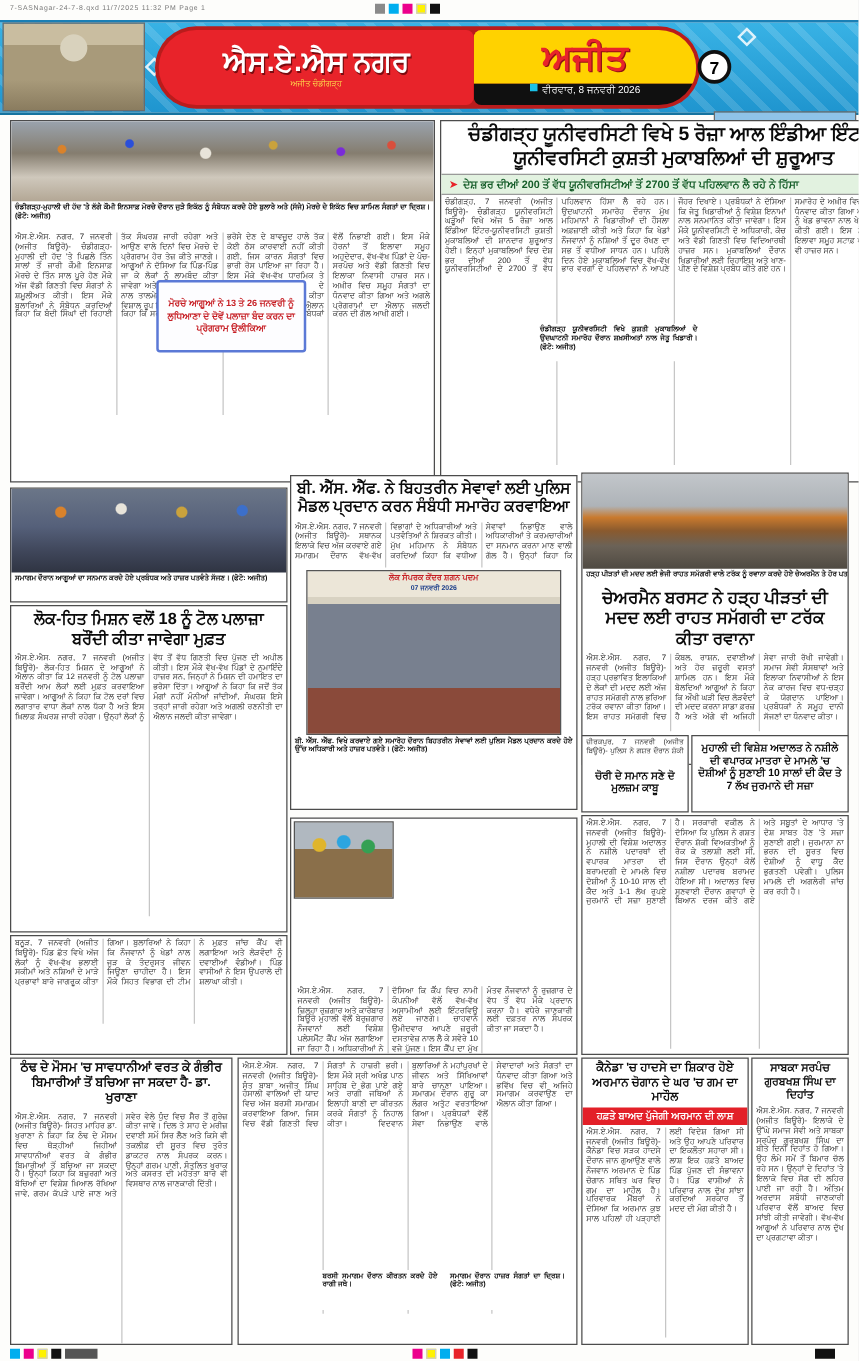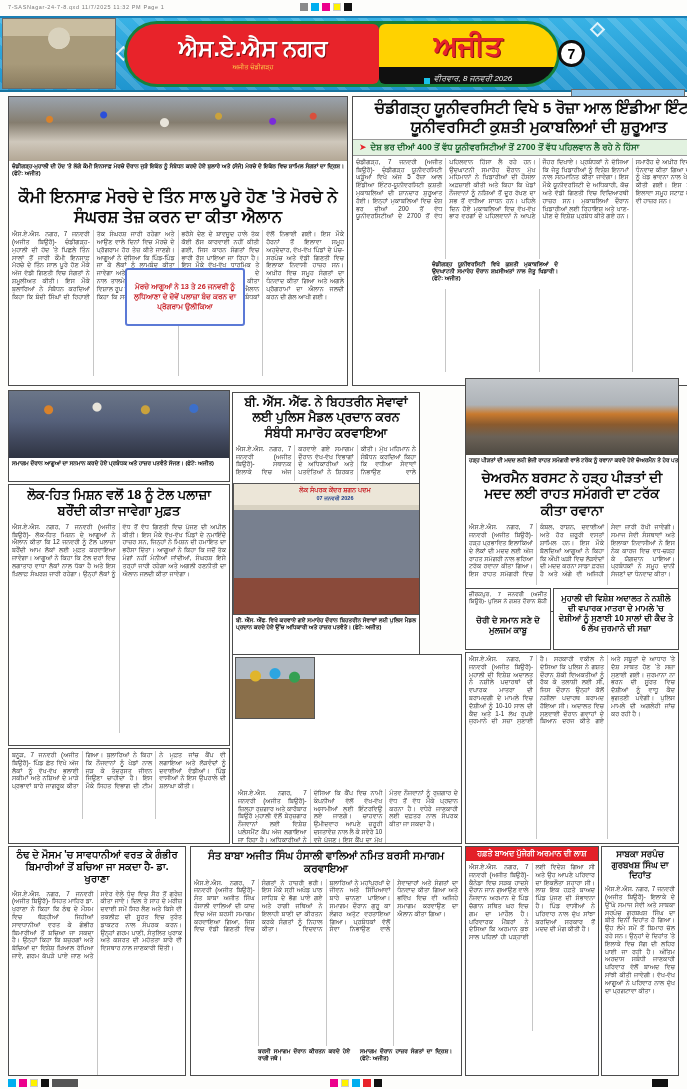--- a/index.html
+++ b/index.html
@@ -13,31 +13,31 @@
   .caption { font-size:5.7px; font-weight:bold; line-height:1.28; padding:2px 3px; text-align:justify; color:#000; overflow:hidden; }
   .bodywrap { position:relative; overflow:hidden; padding:2px 3px; }
   .cols { column-gap:7px; column-rule:1px solid #c6c6c6; font-size:6.3px; line-height:1.24;
           text-align:justify; height:100%; color:#1d1d1d; }
   .abscap { position:absolute; background:#fff; }
   
   .mh-bg { position:absolute; inset:0;
     background: repeating-linear-gradient(45deg, rgba(255,255,255,.14) 0 6px, transparent 6px 16px),
                 linear-gradient(180deg,#38b2e5 0%,#1f95cf 100%);
     border-top:2px solid #1a7fb5; border-bottom:2px solid #15739f; }
-  .oval { background:#15803d; border-radius:33px; display:flex; padding:3px; }
+  .oval { background:#b91c1c; border-radius:33px; display:flex; padding:3px; }
   .oval-red { flex:0 0 252px; background:#e8232a; border-radius:30px 6px 6px 30px; display:flex;
               flex-direction:column; align-items:center; justify-content:center; }
   .sec-name { font-size:23px; font-weight:bold; color:#fff; line-height:1; text-shadow:1px 1px 0 #7a0c10; }
   .sec-sub { font-size:6.5px; color:#ffe14d; margin-top:3px; }
   .oval-right { flex:1; display:flex; flex-direction:column; border-radius:6px 30px 30px 6px; overflow:hidden; }
   .paper-name { flex:1; background:#ffd200; color:#e8232a; font-size:28px; font-weight:bold;
                 display:flex; align-items:center; justify-content:center; line-height:1;
                 text-shadow:1px 1px 0 #8f1013; }
   .date-strip { height:17px; background:#101010; color:#fff; font-size:8px; display:flex;
-                align-items:flex-end; justify-content:center; gap:4px;font-style:italic; }
+                align-items:flex-start; justify-content:center; gap:4px; }
   .cyansq { width:6px; height:6px; background:#19c1e8; display:inline-block; }
   .pg7 { width:27px; height:27px; border-radius:50%; background:#fff; border:3px solid #101010;
          display:flex; align-items:center; justify-content:center; font-size:14px; font-weight:bold; }
   .dmd { width:11px; height:11px; border:2px solid #dff2fb; transform:rotate(45deg); }
   .printline { position:absolute; left:8px; top:4px; font-size:5.5px; color:#777; letter-spacing:.6px; }
   .regmarks { position:absolute; top:3px; display:flex; gap:3px; }
   .rs { width:8px; height:8px; display:inline-block; }
   
   .subbar { display:flex; align-items:center; gap:4px; background:#e2f2e0; border-top:1px solid #9a9a9a;
             border-bottom:1px solid #9a9a9a; padding:2px 6px; font-size:8.6px; font-weight:bold; color:#145c28; }
@@ -115,34 +115,33 @@
       </div>
     </div>
     <div class="pg7 abs" style="left:558px;top:24px">
       <span>7</span>
     </div>
   </header>
 
   <section class="abs box" style="left:8px;top:96px;width:340px;height:290px">
     <div class="ph ph-crowd" style="height:64px"></div>
     <div class="caption" style="height:23px">ਚੰਡੀਗੜ੍ਹ-ਮੁਹਾਲੀ ਦੀ ਹੱਦ 'ਤੇ ਲੱਗੇ ਕੌਮੀ ਇਨਸਾਫ਼ ਮੋਰਚੇ ਦੌਰਾਨ ਜੁੜੇ ਇਕੱਠ ਨੂੰ ਸੰਬੋਧਨ ਕਰਦੇ ਹੋਏ ਬੁਲਾਰੇ ਅਤੇ (ਸੱਜੇ) ਮੋਰਚੇ ਦੇ ਇਕੱਠ ਵਿਚ ਸ਼ਾਮਿਲ ਸੰਗਤਾਂ ਦਾ ਦ੍ਰਿਸ਼। (ਫੋਟੋ: ਅਜੀਤ)</div>
-    <h2 class="hl" style="font-size:16.5px">ਕੌਮੀ ਇਨਸਾਫ਼ ਮੋਰਚੇ ਦੇ ਤਿੰਨ ਸਾਲ ਪੂਰੇ ਹੋਣ 'ਤੇ ਮੋਰਚੇ ਨੇ ਸੰਘਰਸ਼ ਤੇਜ਼ ਕਰਨ ਦਾ ਕੀਤਾ ਐਲਾਨ</h2>
     <div class="bodywrap" style="height:150px">
       <div class="cols" style="column-count:4">ਐਸ.ਏ.ਐਸ. ਨਗਰ, 7 ਜਨਵਰੀ (ਅਜੀਤ ਬਿਊਰੋ)- ਚੰਡੀਗੜ੍ਹ-ਮੁਹਾਲੀ ਦੀ ਹੱਦ 'ਤੇ ਪਿਛਲੇ ਤਿੰਨ ਸਾਲਾਂ ਤੋਂ ਜਾਰੀ ਕੌਮੀ ਇਨਸਾਫ਼ ਮੋਰਚੇ ਦੇ ਤਿੰਨ ਸਾਲ ਪੂਰੇ ਹੋਣ ਮੌਕੇ ਅੱਜ ਵੱਡੀ ਗਿਣਤੀ ਵਿਚ ਸੰਗਤਾਂ ਨੇ ਸ਼ਮੂਲੀਅਤ ਕੀਤੀ। ਇਸ ਮੌਕੇ ਬੁਲਾਰਿਆਂ ਨੇ ਸੰਬੋਧਨ ਕਰਦਿਆਂ ਕਿਹਾ ਕਿ ਬੰਦੀ ਸਿੰਘਾਂ ਦੀ ਰਿਹਾਈ ਤੱਕ ਸੰਘਰਸ਼ ਜਾਰੀ ਰਹੇਗਾ ਅਤੇ ਆਉਣ ਵਾਲੇ ਦਿਨਾਂ ਵਿਚ ਮੋਰਚੇ ਦੇ ਪ੍ਰੋਗਰਾਮ ਹੋਰ ਤੇਜ਼ ਕੀਤੇ ਜਾਣਗੇ। ਆਗੂਆਂ ਨੇ ਦੱਸਿਆ ਕਿ ਪਿੰਡ-ਪਿੰਡ ਜਾ ਕੇ ਲੋਕਾਂ ਨੂੰ ਲਾਮਬੰਦ ਕੀਤਾ ਜਾਵੇਗਾ ਅਤੇ ਵੱਖ-ਵੱਖ ਜਥੇਬੰਦੀਆਂ ਨਾਲ ਤਾਲਮੇਲ ਕਰਕੇ ਸੰਘਰਸ਼ ਨੂੰ ਵਿਸ਼ਾਲ ਰੂਪ ਦਿੱਤਾ ਜਾਵੇਗਾ। ਉਨ੍ਹਾਂ ਕਿਹਾ ਕਿ ਸਰਕਾਰਾਂ ਵੱਲੋਂ ਵਾਰ-ਵਾਰ ਭਰੋਸੇ ਦੇਣ ਦੇ ਬਾਵਜੂਦ ਹਾਲੇ ਤੱਕ ਕੋਈ ਠੋਸ ਕਾਰਵਾਈ ਨਹੀਂ ਕੀਤੀ ਗਈ, ਜਿਸ ਕਾਰਨ ਸੰਗਤਾਂ ਵਿਚ ਭਾਰੀ ਰੋਸ ਪਾਇਆ ਜਾ ਰਿਹਾ ਹੈ। ਇਸ ਮੌਕੇ ਵੱਖ-ਵੱਖ ਧਾਰਮਿਕ ਤੇ ਸਮਾਜਿਕ ਜਥੇਬੰਦੀਆਂ ਦੇ ਨੁਮਾਇੰਦਿਆਂ ਨੇ ਵੀ ਸੰਬੋਧਨ ਕੀਤਾ ਅਤੇ ਮੋਰਚੇ ਦੀ ਹਮਾਇਤ ਦਾ ਐਲਾਨ ਕੀਤਾ। ਸਟੇਜ ਦੀ ਸੇਵਾ ਪ੍ਰਬੰਧਕਾਂ ਵੱਲੋਂ ਨਿਭਾਈ ਗਈ। ਇਸ ਮੌਕੇ ਹੋਰਨਾਂ ਤੋਂ ਇਲਾਵਾ ਸਮੂਹ ਅਹੁਦੇਦਾਰ, ਵੱਖ-ਵੱਖ ਪਿੰਡਾਂ ਦੇ ਪੰਚ-ਸਰਪੰਚ ਅਤੇ ਵੱਡੀ ਗਿਣਤੀ ਵਿਚ ਇਲਾਕਾ ਨਿਵਾਸੀ ਹਾਜ਼ਰ ਸਨ। ਅਖ਼ੀਰ ਵਿਚ ਸਮੂਹ ਸੰਗਤਾਂ ਦਾ ਧੰਨਵਾਦ ਕੀਤਾ ਗਿਆ ਅਤੇ ਅਗਲੇ ਪ੍ਰੋਗਰਾਮਾਂ ਦਾ ਐਲਾਨ ਜਲਦੀ ਕਰਨ ਦੀ ਗੱਲ ਆਖੀ ਗਈ।</div>
       <div class="insetbox">
         <span>ਮੋਰਚੇ ਆਗੂਆਂ ਨੇ 13 ਤੇ 26 ਜਨਵਰੀ ਨੂੰ ਲੁਧਿਆਣਾ ਦੇ ਦੋਵੇਂ ਪਲਾਜ਼ਾ ਬੰਦ ਕਰਨ ਦਾ ਪ੍ਰੋਗਰਾਮ ਉਲੀਕਿਆ</span>
       </div>
     </div>
   </section>
 
   <section class="abs box" style="left:352px;top:96px;width:374px;height:290px">
     <h2 class="hl" style="font-size:15.5px">ਚੰਡੀਗੜ੍ਹ ਯੂਨੀਵਰਸਿਟੀ ਵਿਖੇ 5 ਰੋਜ਼ਾ ਆਲ ਇੰਡੀਆ ਇੰਟਰ-ਯੂਨੀਵਰਸਿਟੀ ਕੁਸ਼ਤੀ ਮੁਕਾਬਲਿਆਂ ਦੀ ਸ਼ੁਰੂਆਤ</h2>
     <div class="subbar">
       <span class="arrow">➤</span>
-      <span>ਦੇਸ਼ ਭਰ ਦੀਆਂ 400 ਤੋਂ ਵੱਧ ਯੂਨੀਵਰਸਿਟੀਆਂ ਤੋਂ 2700 ਤੋਂ ਵੱਧ ਪਹਿਲਵਾਨ ਲੈ ਰਹੇ ਨੇ ਹਿੱਸਾ</span>
+      <span>ਦੇਸ਼ ਭਰ ਦੀਆਂ 200 ਤੋਂ ਵੱਧ ਯੂਨੀਵਰਸਿਟੀਆਂ ਤੋਂ 2700 ਤੋਂ ਵੱਧ ਪਹਿਲਵਾਨ ਲੈ ਰਹੇ ਨੇ ਹਿੱਸਾ</span>
     </div>
     <div class="bodywrap" style="height:218px">
       <div class="cols" style="column-count:4">ਚੰਡੀਗੜ੍ਹ, 7 ਜਨਵਰੀ (ਅਜੀਤ ਬਿਊਰੋ)- ਚੰਡੀਗੜ੍ਹ ਯੂਨੀਵਰਸਿਟੀ ਘੜੂੰਆਂ ਵਿਖੇ ਅੱਜ 5 ਰੋਜ਼ਾ ਆਲ ਇੰਡੀਆ ਇੰਟਰ-ਯੂਨੀਵਰਸਿਟੀ ਕੁਸ਼ਤੀ ਮੁਕਾਬਲਿਆਂ ਦੀ ਸ਼ਾਨਦਾਰ ਸ਼ੁਰੂਆਤ ਹੋਈ। ਇਨ੍ਹਾਂ ਮੁਕਾਬਲਿਆਂ ਵਿਚ ਦੇਸ਼ ਭਰ ਦੀਆਂ 200 ਤੋਂ ਵੱਧ ਯੂਨੀਵਰਸਿਟੀਆਂ ਦੇ 2700 ਤੋਂ ਵੱਧ ਪਹਿਲਵਾਨ ਹਿੱਸਾ ਲੈ ਰਹੇ ਹਨ। ਉਦਘਾਟਨੀ ਸਮਾਰੋਹ ਦੌਰਾਨ ਮੁੱਖ ਮਹਿਮਾਨਾਂ ਨੇ ਖਿਡਾਰੀਆਂ ਦੀ ਹੌਸਲਾ ਅਫ਼ਜ਼ਾਈ ਕੀਤੀ ਅਤੇ ਕਿਹਾ ਕਿ ਖੇਡਾਂ ਨੌਜਵਾਨਾਂ ਨੂੰ ਨਸ਼ਿਆਂ ਤੋਂ ਦੂਰ ਰੱਖਣ ਦਾ ਸਭ ਤੋਂ ਵਧੀਆ ਸਾਧਨ ਹਨ। ਪਹਿਲੇ ਦਿਨ ਹੋਏ ਮੁਕਾਬਲਿਆਂ ਵਿਚ ਵੱਖ-ਵੱਖ ਭਾਰ ਵਰਗਾਂ ਦੇ ਪਹਿਲਵਾਨਾਂ ਨੇ ਆਪਣੇ ਜੌਹਰ ਦਿਖਾਏ। ਪ੍ਰਬੰਧਕਾਂ ਨੇ ਦੱਸਿਆ ਕਿ ਜੇਤੂ ਖਿਡਾਰੀਆਂ ਨੂੰ ਵਿਸ਼ੇਸ਼ ਇਨਾਮਾਂ ਨਾਲ ਸਨਮਾਨਿਤ ਕੀਤਾ ਜਾਵੇਗਾ। ਇਸ ਮੌਕੇ ਯੂਨੀਵਰਸਿਟੀ ਦੇ ਅਧਿਕਾਰੀ, ਕੋਚ ਅਤੇ ਵੱਡੀ ਗਿਣਤੀ ਵਿਚ ਵਿਦਿਆਰਥੀ ਹਾਜ਼ਰ ਸਨ। ਮੁਕਾਬਲਿਆਂ ਦੌਰਾਨ ਖਿਡਾਰੀਆਂ ਲਈ ਰਿਹਾਇਸ਼ ਅਤੇ ਖਾਣ-ਪੀਣ ਦੇ ਵਿਸ਼ੇਸ਼ ਪ੍ਰਬੰਧ ਕੀਤੇ ਗਏ ਹਨ। ਸਮਾਰੋਹ ਦੇ ਅਖ਼ੀਰ ਵਿਚ ਮਹਿਮਾਨਾਂ ਦਾ ਧੰਨਵਾਦ ਕੀਤਾ ਗਿਆ ਅਤੇ ਖਿਡਾਰੀਆਂ ਨੂੰ ਖੇਡ ਭਾਵਨਾ ਨਾਲ ਖੇਡਣ ਦੀ ਅਪੀਲ ਕੀਤੀ ਗਈ। ਇਸ ਮੌਕੇ ਹੋਰਨਾਂ ਤੋਂ ਇਲਾਵਾ ਸਮੂਹ ਸਟਾਫ਼ ਅਤੇ ਖੇਡ ਪ੍ਰੇਮੀ ਵੀ ਹਾਜ਼ਰ ਸਨ।</div>
 
       <div class="abscap caption" style="left:76px;top:103px;width:132px;height:30px">ਚੰਡੀਗੜ੍ਹ ਯੂਨੀਵਰਸਿਟੀ ਵਿਖੇ ਕੁਸ਼ਤੀ ਮੁਕਾਬਲਿਆਂ ਦੇ ਉਦਘਾਟਨੀ ਸਮਾਰੋਹ ਦੌਰਾਨ ਸ਼ਖ਼ਸੀਅਤਾਂ ਨਾਲ ਜੇਤੂ ਖਿਡਾਰੀ। (ਫੋਟੋ: ਅਜੀਤ)</div>
     </div>
   </section>
 
   <section class="abs box" style="left:8px;top:390px;width:222px;height:92px">
     <div class="ph ph-group" style="height:67px"></div>
@@ -156,21 +155,21 @@
 
     </div>
   </section>
 
   <section class="abs box" style="left:8px;top:748px;width:222px;height:96px">
     <div class="bodywrap" style="height:72px">
       <div class="cols" style="column-count:3">ਬਨੂੜ, 7 ਜਨਵਰੀ (ਅਜੀਤ ਬਿਊਰੋ)- ਪਿੰਡ ਛੱਤ ਵਿਖੇ ਅੱਜ ਲੋਕਾਂ ਨੂੰ ਵੱਖ-ਵੱਖ ਭਲਾਈ ਸਕੀਮਾਂ ਅਤੇ ਨਸ਼ਿਆਂ ਦੇ ਮਾੜੇ ਪ੍ਰਭਾਵਾਂ ਬਾਰੇ ਜਾਗਰੂਕ ਕੀਤਾ ਗਿਆ। ਬੁਲਾਰਿਆਂ ਨੇ ਕਿਹਾ ਕਿ ਨੌਜਵਾਨਾਂ ਨੂੰ ਖੇਡਾਂ ਨਾਲ ਜੁੜ ਕੇ ਤੰਦਰੁਸਤ ਜੀਵਨ ਜਿਊਣਾ ਚਾਹੀਦਾ ਹੈ। ਇਸ ਮੌਕੇ ਸਿਹਤ ਵਿਭਾਗ ਦੀ ਟੀਮ ਨੇ ਮੁਫ਼ਤ ਜਾਂਚ ਕੈਂਪ ਵੀ ਲਗਾਇਆ ਅਤੇ ਲੋੜਵੰਦਾਂ ਨੂੰ ਦਵਾਈਆਂ ਵੰਡੀਆਂ। ਪਿੰਡ ਵਾਸੀਆਂ ਨੇ ਇਸ ਉਪਰਾਲੇ ਦੀ ਸ਼ਲਾਘਾ ਕੀਤੀ।</div>
     </div>
   </section>
 
-  <section class="abs box" style="left:232px;top:392px;width:188px;height:268px">
+  <section class="abs box" style="left:232px;top:380px;width:230px;height:268px">
     <h2 class="hl" style="font-size:12.5px">ਬੀ. ਐੱਸ. ਐੱਫ. ਨੇ ਬਿਹਤਰੀਨ ਸੇਵਾਵਾਂ ਲਈ ਪੁਲਿਸ ਮੈਡਲ ਪ੍ਰਦਾਨ ਕਰਨ ਸੰਬੰਧੀ ਸਮਾਰੋਹ ਕਰਵਾਇਆ</h2>
     <div class="bodywrap" style="height:40px">
       <div class="cols" style="column-count:3">ਐਸ.ਏ.ਐਸ. ਨਗਰ, 7 ਜਨਵਰੀ (ਅਜੀਤ ਬਿਊਰੋ)- ਸਥਾਨਕ ਇਲਾਕੇ ਵਿਚ ਅੱਜ ਕਰਵਾਏ ਗਏ ਸਮਾਗਮ ਦੌਰਾਨ ਵੱਖ-ਵੱਖ ਵਿਭਾਗਾਂ ਦੇ ਅਧਿਕਾਰੀਆਂ ਅਤੇ ਪਤਵੰਤਿਆਂ ਨੇ ਸ਼ਿਰਕਤ ਕੀਤੀ। ਮੁੱਖ ਮਹਿਮਾਨ ਨੇ ਸੰਬੋਧਨ ਕਰਦਿਆਂ ਕਿਹਾ ਕਿ ਵਧੀਆ ਸੇਵਾਵਾਂ ਨਿਭਾਉਣ ਵਾਲੇ ਅਧਿਕਾਰੀਆਂ ਤੇ ਕਰਮਚਾਰੀਆਂ ਦਾ ਸਨਮਾਨ ਕਰਨਾ ਮਾਣ ਵਾਲੀ ਗੱਲ ਹੈ। ਉਨ੍ਹਾਂ ਕਿਹਾ ਕਿ ਇਮਾਨਦਾਰੀ ਅਤੇ ਮਿਹਨਤ ਨਾਲ ਕੀਤੀ ਸੇਵਾ ਹੀ ਅਸਲ ਪਛਾਣ ਬਣਦੀ ਹੈ। ਇਸ ਮੌਕੇ ਵਧੀਆ ਕਾਰਗੁਜ਼ਾਰੀ ਦਿਖਾਉਣ ਵਾਲਿਆਂ ਨੂੰ ਸਨਮਾਨਿਤ ਕੀਤਾ ਗਿਆ।</div>
     </div>
     <div class="ph ph-ceremony" style="width:204px;height:132px;margin:0 auto;border:1px solid #555">
       <div class="bannertxt1">ਲੋਕ ਸੰਪਰਕ ਕੇਂਦਰ ਸ਼ਗਨ ਪਦਮ</div>
       <div class="bannertxt2">07 ਜਨਵਰੀ 2026</div>
     </div>
     <div class="caption" style="height:44px">ਬੀ. ਐੱਸ. ਐੱਫ. ਵਿਖੇ ਕਰਵਾਏ ਗਏ ਸਮਾਰੋਹ ਦੌਰਾਨ ਬਿਹਤਰੀਨ ਸੇਵਾਵਾਂ ਲਈ ਪੁਲਿਸ ਮੈਡਲ ਪ੍ਰਦਾਨ ਕਰਦੇ ਹੋਏ ਉੱਚ ਅਧਿਕਾਰੀ ਅਤੇ ਹਾਜ਼ਰ ਪਤਵੰਤੇ। (ਫੋਟੋ: ਅਜੀਤ)</div>
   </section>
@@ -192,50 +191,50 @@
   </section>
 
   <section class="abs box" style="left:465px;top:588px;width:86px;height:62px">
     <div class="bodywrap" style="height:24px">
       <div class="cols" style="column-count:1;font-size:5.8px">ਜ਼ੀਰਕਪੁਰ, 7 ਜਨਵਰੀ (ਅਜੀਤ ਬਿਊਰੋ)- ਪੁਲਿਸ ਨੇ ਗਸ਼ਤ ਦੌਰਾਨ ਸ਼ੱਕੀ ਹਾਲਤ ਵਿਚ ਘੁੰਮ ਰਹੇ ਵਿਅਕਤੀਆਂ ਨੂੰ ਕਾਬੂ ਕਰਕੇ ਮਾਮਲਾ ਦਰਜ ਕਰ ਲਿਆ ਹੈ।</div>
     </div>
     <h2 class="hl" style="font-size:8.4px">ਚੋਰੀ ਦੇ ਸਮਾਨ ਸਣੇ ਦੋ ਮੁਲਜ਼ਮ ਕਾਬੂ</h2>
   </section>
 
   <section class="abs box" style="left:553px;top:588px;width:126px;height:62px">
-    <h2 class="hl" style="font-size:8.3px;padding-top:4px">ਮੁਹਾਲੀ ਦੀ ਵਿਸ਼ੇਸ਼ ਅਦਾਲਤ ਨੇ ਨਸ਼ੀਲੇ ਦੀ ਵਪਾਰਕ ਮਾਤਰਾ ਦੇ ਮਾਮਲੇ 'ਚ ਦੋਸ਼ੀਆਂ ਨੂੰ ਸੁਣਾਈ 10 ਸਾਲਾਂ ਦੀ ਕੈਦ ਤੇ 6 ਲੱਖ ਜੁਰਮਾਨੇ ਦੀ ਸਜ਼ਾ</h2>
+    <h2 class="hl" style="font-size:8.3px;padding-top:4px">ਮੁਹਾਲੀ ਦੀ ਵਿਸ਼ੇਸ਼ ਅਦਾਲਤ ਨੇ ਨਸ਼ੀਲੇ ਦੀ ਵਪਾਰਕ ਮਾਤਰਾ ਦੇ ਮਾਮਲੇ 'ਚ ਦੋਸ਼ੀਆਂ ਨੂੰ ਸੁਣਾਈ 10 ਸਾਲਾਂ ਦੀ ਕੈਦ ਤੇ 7 ਲੱਖ ਜੁਰਮਾਨੇ ਦੀ ਸਜ਼ਾ</h2>
   </section>
 
   <section class="abs box" style="left:465px;top:652px;width:214px;height:192px">
     <div class="bodywrap" style="height:188px">
       <div class="cols" style="column-count:3">ਐਸ.ਏ.ਐਸ. ਨਗਰ, 7 ਜਨਵਰੀ (ਅਜੀਤ ਬਿਊਰੋ)- ਮੁਹਾਲੀ ਦੀ ਵਿਸ਼ੇਸ਼ ਅਦਾਲਤ ਨੇ ਨਸ਼ੀਲੇ ਪਦਾਰਥਾਂ ਦੀ ਵਪਾਰਕ ਮਾਤਰਾ ਦੀ ਬਰਾਮਦਗੀ ਦੇ ਮਾਮਲੇ ਵਿਚ ਦੋਸ਼ੀਆਂ ਨੂੰ 10-10 ਸਾਲ ਦੀ ਕੈਦ ਅਤੇ 1-1 ਲੱਖ ਰੁਪਏ ਜੁਰਮਾਨੇ ਦੀ ਸਜ਼ਾ ਸੁਣਾਈ ਹੈ। ਸਰਕਾਰੀ ਵਕੀਲ ਨੇ ਦੱਸਿਆ ਕਿ ਪੁਲਿਸ ਨੇ ਗਸ਼ਤ ਦੌਰਾਨ ਸ਼ੱਕੀ ਵਿਅਕਤੀਆਂ ਨੂੰ ਰੋਕ ਕੇ ਤਲਾਸ਼ੀ ਲਈ ਸੀ, ਜਿਸ ਦੌਰਾਨ ਉਨ੍ਹਾਂ ਕੋਲੋਂ ਨਸ਼ੀਲਾ ਪਦਾਰਥ ਬਰਾਮਦ ਹੋਇਆ ਸੀ। ਅਦਾਲਤ ਵਿਚ ਸੁਣਵਾਈ ਦੌਰਾਨ ਗਵਾਹਾਂ ਦੇ ਬਿਆਨ ਦਰਜ ਕੀਤੇ ਗਏ ਅਤੇ ਸਬੂਤਾਂ ਦੇ ਆਧਾਰ 'ਤੇ ਦੋਸ਼ ਸਾਬਤ ਹੋਣ 'ਤੇ ਸਜ਼ਾ ਸੁਣਾਈ ਗਈ। ਜੁਰਮਾਨਾ ਨਾ ਭਰਨ ਦੀ ਸੂਰਤ ਵਿਚ ਦੋਸ਼ੀਆਂ ਨੂੰ ਵਾਧੂ ਕੈਦ ਭੁਗਤਣੀ ਪਵੇਗੀ। ਪੁਲਿਸ ਮਾਮਲੇ ਦੀ ਅਗਲੇਰੀ ਜਾਂਚ ਕਰ ਰਹੀ ਹੈ।</div>
 
     </div>
   </section>
 
   <section class="abs box" style="left:8px;top:846px;width:178px;height:230px">
     <h2 class="hl" style="font-size:10px">ਠੰਢ ਦੇ ਮੌਸਮ 'ਚ ਸਾਵਧਾਨੀਆਂ ਵਰਤ ਕੇ ਗੰਭੀਰ ਬਿਮਾਰੀਆਂ ਤੋਂ ਬਚਿਆ ਜਾ ਸਕਦਾ ਹੈ- ਡਾ. ਖੁਰਾਣਾ</h2>
     <div class="bodywrap" style="height:192px">
       <div class="cols" style="column-count:2">ਐਸ.ਏ.ਐਸ. ਨਗਰ, 7 ਜਨਵਰੀ (ਅਜੀਤ ਬਿਊਰੋ)- ਸਿਹਤ ਮਾਹਿਰ ਡਾ. ਖੁਰਾਣਾ ਨੇ ਕਿਹਾ ਕਿ ਠੰਢ ਦੇ ਮੌਸਮ ਵਿਚ ਥੋੜ੍ਹੀਆਂ ਜਿਹੀਆਂ ਸਾਵਧਾਨੀਆਂ ਵਰਤ ਕੇ ਗੰਭੀਰ ਬਿਮਾਰੀਆਂ ਤੋਂ ਬਚਿਆ ਜਾ ਸਕਦਾ ਹੈ। ਉਨ੍ਹਾਂ ਕਿਹਾ ਕਿ ਬਜ਼ੁਰਗਾਂ ਅਤੇ ਬੱਚਿਆਂ ਦਾ ਵਿਸ਼ੇਸ਼ ਖ਼ਿਆਲ ਰੱਖਿਆ ਜਾਵੇ, ਗਰਮ ਕੱਪੜੇ ਪਾਏ ਜਾਣ ਅਤੇ ਸਵੇਰ ਵੇਲੇ ਧੁੰਦ ਵਿਚ ਸੈਰ ਤੋਂ ਗੁਰੇਜ਼ ਕੀਤਾ ਜਾਵੇ। ਦਿਲ ਤੇ ਸਾਹ ਦੇ ਮਰੀਜ਼ ਦਵਾਈ ਸਮੇਂ ਸਿਰ ਲੈਣ ਅਤੇ ਕਿਸੇ ਵੀ ਤਕਲੀਫ਼ ਦੀ ਸੂਰਤ ਵਿਚ ਤੁਰੰਤ ਡਾਕਟਰ ਨਾਲ ਸੰਪਰਕ ਕਰਨ। ਉਨ੍ਹਾਂ ਗਰਮ ਪਾਣੀ, ਸੰਤੁਲਿਤ ਖੁਰਾਕ ਅਤੇ ਕਸਰਤ ਦੀ ਮਹੱਤਤਾ ਬਾਰੇ ਵੀ ਵਿਸਥਾਰ ਨਾਲ ਜਾਣਕਾਰੀ ਦਿੱਤੀ।</div>
 
     </div>
   </section>
 
   <section class="abs box" style="left:190px;top:846px;width:272px;height:230px">
-    <h2 class="hl" style="font-size:10.5px">ਸੰਤ ਬਾਬਾ ਅਜੀਤ ਸਿੰਘ ਹੰਸਾਲੀ ਵਾਲਿਆਂ ਨਮਿਤ ਬਰਸੀ ਸਮਾਗਮ ਕਰਵਾਇਆ</h2>
     <div class="bodywrap" style="height:206px">
       <div class="cols" style="column-count:4">ਐਸ.ਏ.ਐਸ. ਨਗਰ, 7 ਜਨਵਰੀ (ਅਜੀਤ ਬਿਊਰੋ)- ਸੰਤ ਬਾਬਾ ਅਜੀਤ ਸਿੰਘ ਹੰਸਾਲੀ ਵਾਲਿਆਂ ਦੀ ਯਾਦ ਵਿਚ ਅੱਜ ਬਰਸੀ ਸਮਾਗਮ ਕਰਵਾਇਆ ਗਿਆ, ਜਿਸ ਵਿਚ ਵੱਡੀ ਗਿਣਤੀ ਵਿਚ ਸੰਗਤਾਂ ਨੇ ਹਾਜ਼ਰੀ ਭਰੀ। ਇਸ ਮੌਕੇ ਸ੍ਰੀ ਅਖੰਡ ਪਾਠ ਸਾਹਿਬ ਦੇ ਭੋਗ ਪਾਏ ਗਏ ਅਤੇ ਰਾਗੀ ਜਥਿਆਂ ਨੇ ਇਲਾਹੀ ਬਾਣੀ ਦਾ ਕੀਰਤਨ ਕਰਕੇ ਸੰਗਤਾਂ ਨੂੰ ਨਿਹਾਲ ਕੀਤਾ। ਵਿਦਵਾਨ ਬੁਲਾਰਿਆਂ ਨੇ ਮਹਾਂਪੁਰਖਾਂ ਦੇ ਜੀਵਨ ਅਤੇ ਸਿੱਖਿਆਵਾਂ ਬਾਰੇ ਚਾਨਣਾ ਪਾਇਆ। ਸਮਾਗਮ ਦੌਰਾਨ ਗੁਰੂ ਕਾ ਲੰਗਰ ਅਤੁੱਟ ਵਰਤਾਇਆ ਗਿਆ। ਪ੍ਰਬੰਧਕਾਂ ਵੱਲੋਂ ਸੇਵਾ ਨਿਭਾਉਣ ਵਾਲੇ ਸੇਵਾਦਾਰਾਂ ਅਤੇ ਸੰਗਤਾਂ ਦਾ ਧੰਨਵਾਦ ਕੀਤਾ ਗਿਆ ਅਤੇ ਭਵਿੱਖ ਵਿਚ ਵੀ ਅਜਿਹੇ ਸਮਾਗਮ ਕਰਵਾਉਣ ਦਾ ਐਲਾਨ ਕੀਤਾ ਗਿਆ।</div>
 
       <div class="abscap caption" style="left:64px;top:169px;width:98px;height:32px">ਬਰਸੀ ਸਮਾਗਮ ਦੌਰਾਨ ਕੀਰਤਨ ਕਰਦੇ ਹੋਏ ਰਾਗੀ ਜਥੇ।</div>
 
       <div class="abscap caption" style="left:166px;top:169px;width:98px;height:32px">ਸਮਾਗਮ ਦੌਰਾਨ ਹਾਜ਼ਰ ਸੰਗਤਾਂ ਦਾ ਦ੍ਰਿਸ਼। (ਫੋਟੋ: ਅਜੀਤ)</div>
     </div>
   </section>
 
   <section class="abs box" style="left:465px;top:846px;width:134px;height:230px">
+    <h2 class="hl" style="font-size:9.5px">ਕੈਨੇਡਾ 'ਚ ਹਾਦਸੇ ਦਾ ਸ਼ਿਕਾਰ ਹੋਏ ਅਰਮਾਨ ਚੋਗਾਨ ਦੇ ਘਰ 'ਚ ਗਮ ਦਾ ਮਾਹੌਲ</h2>
     <div class="redband">ਹਫ਼ਤੇ ਬਾਅਦ ਪੁੱਜੇਗੀ ਅਰਮਾਨ ਦੀ ਲਾਸ਼</div>
     <div class="bodywrap" style="height:172px">
       <div class="cols" style="column-count:2">ਐਸ.ਏ.ਐਸ. ਨਗਰ, 7 ਜਨਵਰੀ (ਅਜੀਤ ਬਿਊਰੋ)- ਕੈਨੇਡਾ ਵਿਚ ਸੜਕ ਹਾਦਸੇ ਦੌਰਾਨ ਜਾਨ ਗੁਆਉਣ ਵਾਲੇ ਨੌਜਵਾਨ ਅਰਮਾਨ ਦੇ ਪਿੰਡ ਚੋਗਾਨ ਸਥਿਤ ਘਰ ਵਿਚ ਗਮ ਦਾ ਮਾਹੌਲ ਹੈ। ਪਰਿਵਾਰਕ ਮੈਂਬਰਾਂ ਨੇ ਦੱਸਿਆ ਕਿ ਅਰਮਾਨ ਕੁਝ ਸਾਲ ਪਹਿਲਾਂ ਹੀ ਪੜ੍ਹਾਈ ਲਈ ਵਿਦੇਸ਼ ਗਿਆ ਸੀ ਅਤੇ ਉਹ ਆਪਣੇ ਪਰਿਵਾਰ ਦਾ ਇਕਲੌਤਾ ਸਹਾਰਾ ਸੀ। ਲਾਸ਼ ਇਕ ਹਫ਼ਤੇ ਬਾਅਦ ਪਿੰਡ ਪੁੱਜਣ ਦੀ ਸੰਭਾਵਨਾ ਹੈ। ਪਿੰਡ ਵਾਸੀਆਂ ਨੇ ਪਰਿਵਾਰ ਨਾਲ ਦੁੱਖ ਸਾਂਝਾ ਕਰਦਿਆਂ ਸਰਕਾਰ ਤੋਂ ਮਦਦ ਦੀ ਮੰਗ ਕੀਤੀ ਹੈ।</div>
 
     </div>
   </section>
 
   <section class="abs box" style="left:601px;top:846px;width:78px;height:230px">
     <h2 class="hl" style="font-size:8.8px">ਸਾਬਕਾ ਸਰਪੰਚ ਗੁਰਬਖਸ਼ ਸਿੰਘ ਦਾ ਦਿਹਾਂਤ</h2>
     <div class="bodywrap" style="height:188px">

